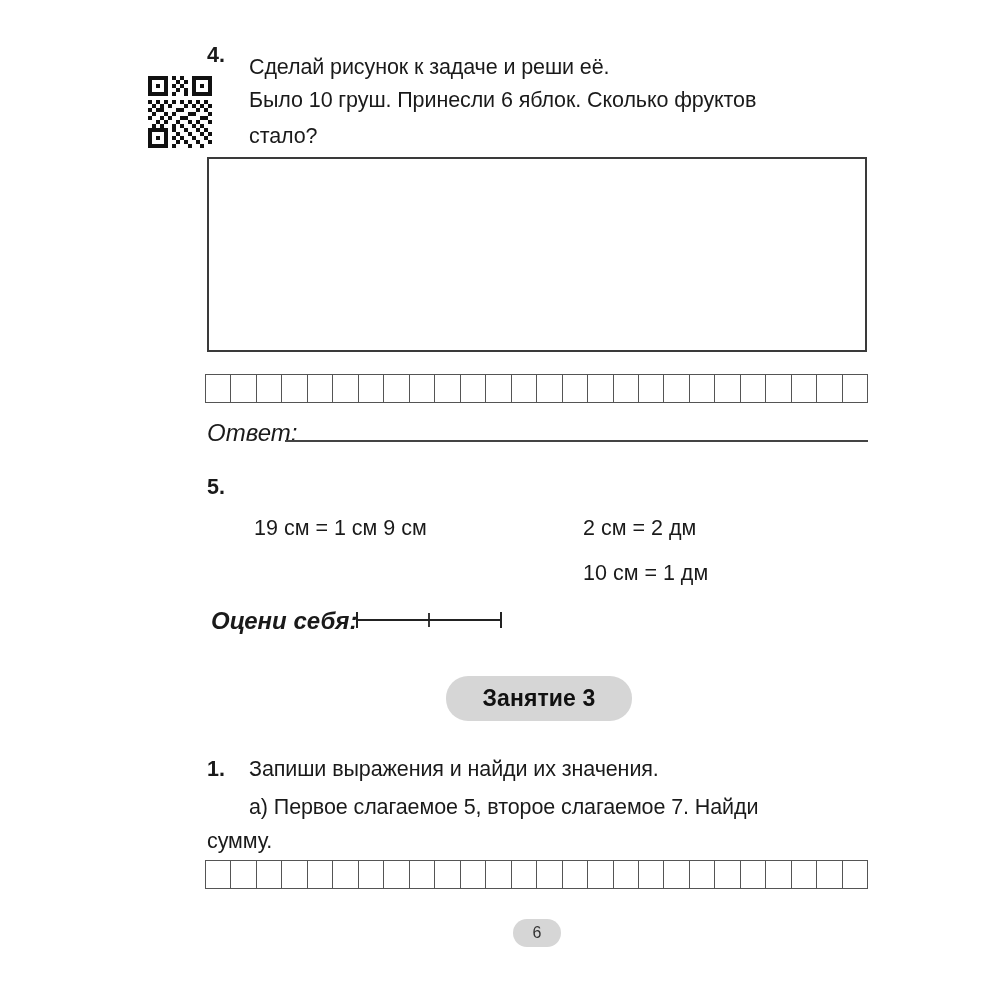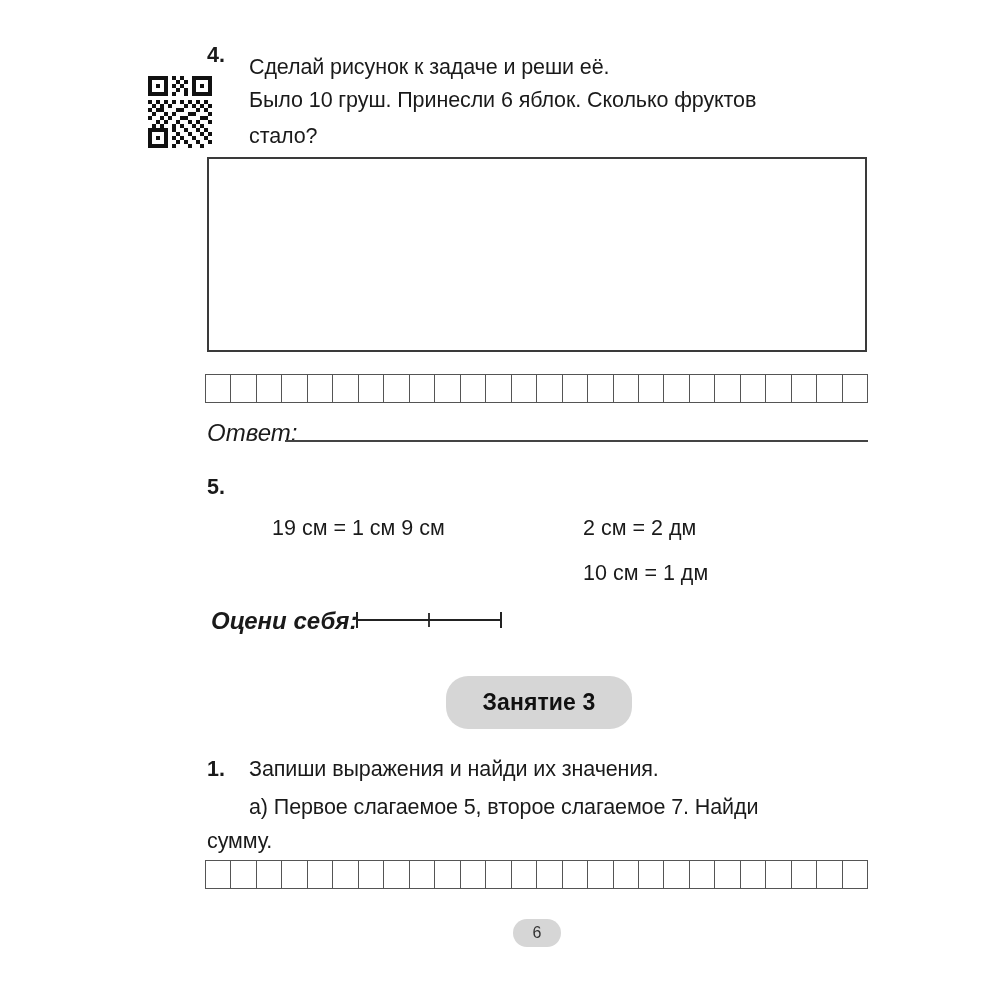--- a/index.html
+++ b/index.html
@@ -115,21 +115,21 @@
     display: flex;
     align-items: center;
     justify-content: center;
     font-weight: bold;
     color: #111111;
   }
   .pill-lesson {
     left: 446px;
     top: 676px;
     width: 186px;
-    height: 53px;
+    height: 45px;
     font-size: 23px;
     letter-spacing: 0.1px;
     align-items: center;
   }
   .pill-page {
     left: 513px;
     top: 919px;
     width: 48px;
     height: 28px;
     font-size: 16px;
@@ -292,21 +292,21 @@
       <div class="cell"></div>
       <div class="cell"></div>
     </div>
 
   <span class="italic-label" style="left:207px; top:418px;">Ответ:</span>
   <div class="answer-rule" style="left:285px; top:440px; width:583px;"></div>
 
   <span class="task-num" style="left:207px; top:470px;">5.</span>
 
 
-  <span class="expr" style="left:272px; top:513px;">19 см = 1 см 9 см</span>
+  <span class="expr" style="left:254px; top:513px;">19 см = 1 см 9 см</span>
 
   <span class="expr" style="left:583px; top:513px;">2 см = 2 дм</span>
 
 
   <span class="expr" style="left:583px; top:558px;">10 см = 1 дм</span>
 
   <span class="italic-label" style="left:211px; top:606px;font-weight:bold;">Оцени себя:</span>
 
   <div class="scale" style="left:355px; top:608px;">
     <svg width="150" height="24" aria-hidden="true">

